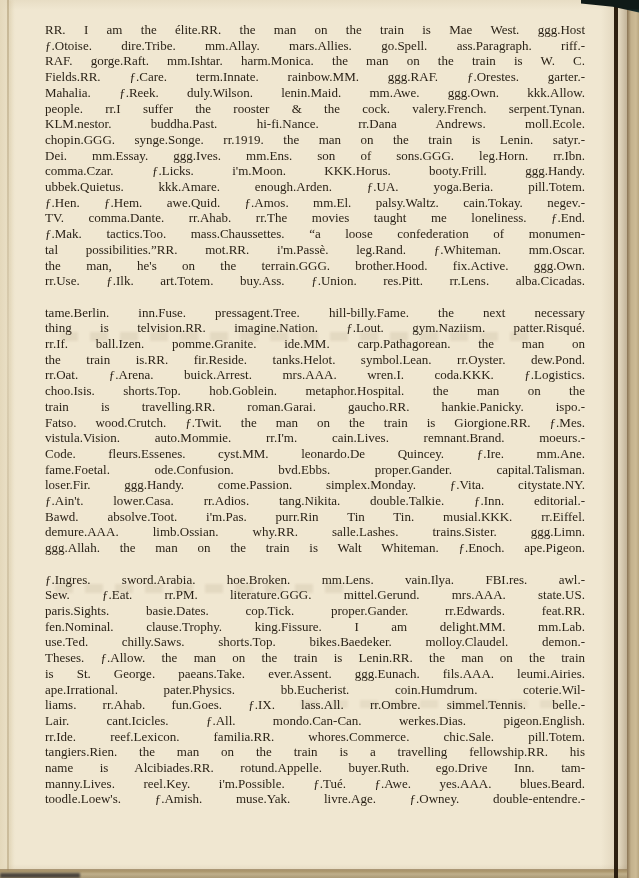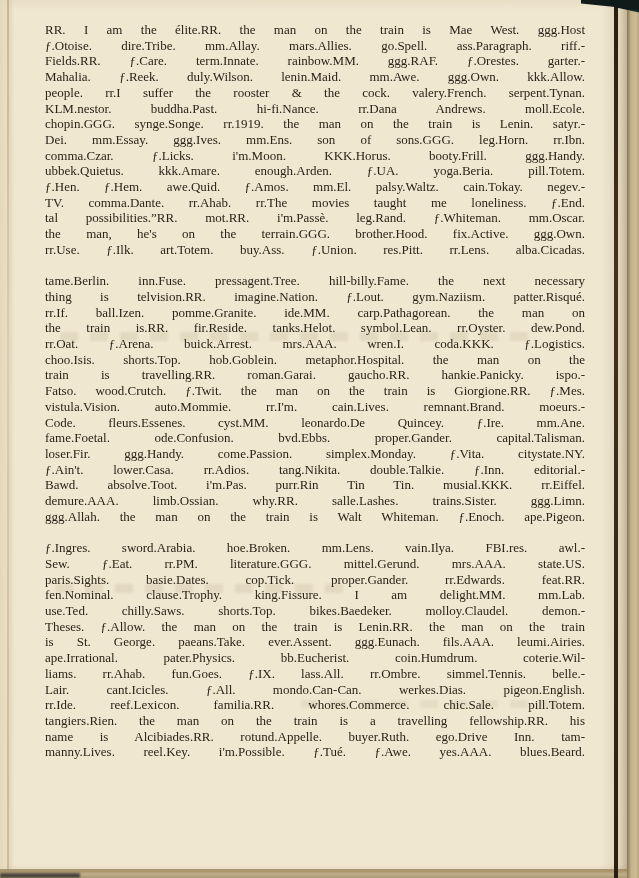--- a/index.html
+++ b/index.html
@@ -105,30 +105,32 @@
     <div class="crease"></div>
 
     <div class="smudge s1"></div>
     <div class="smudge s2"></div>
     <div class="smudge s3"></div>
 
     <div class="text-block">
       <div class="para">
           <div class="line">RR. I am the élite.RR. the man on the train is Mae West. ggg.Host</div>
           <div class="line">ƒ.Otoise. dire.Tribe. mm.Allay. mars.Allies. go.Spell. ass.Paragraph. riff.-</div>
+          <div class="line">RAF. gorge.Raft. mm.Ishtar. harm.Monica. the man on the train is W. C.</div>
           <div class="line">Fields.RR. ƒ.Care. term.Innate. rainbow.MM. ggg.RAF. ƒ.Orestes. garter.-</div>
           <div class="line">Mahalia. ƒ.Reek. duly.Wilson. lenin.Maid. mm.Awe. ggg.Own. kkk.Allow.</div>
           <div class="line">people. rr.I suffer the rooster &amp; the cock. valery.French. serpent.Tynan.</div>
           <div class="line">KLM.nestor. buddha.Past. hi-fi.Nance. rr.Dana Andrews. moll.Ecole.</div>
           <div class="line">chopin.GGG. synge.Songe. rr.1919. the man on the train is Lenin. satyr.-</div>
           <div class="line">Dei. mm.Essay. ggg.Ives. mm.Ens. son of sons.GGG. leg.Horn. rr.Ibn.</div>
           <div class="line">comma.Czar. ƒ.Licks. i'm.Moon. KKK.Horus. booty.Frill. ggg.Handy.</div>
           <div class="line">ubbek.Quietus. kkk.Amare. enough.Arden. ƒ.UA. yoga.Beria. pill.Totem.</div>
           <div class="line">ƒ.Hen. ƒ.Hem. awe.Quid. ƒ.Amos. mm.El. palsy.Waltz. cain.Tokay. negev.-</div>
           <div class="line">TV. comma.Dante. rr.Ahab. rr.The movies taught me loneliness. ƒ.End.</div>
+          <div class="line">ƒ.Mak. tactics.Too. mass.Chaussettes. “a loose confederation of monumen-</div>
           <div class="line">tal possibilities.”RR. mot.RR. i'm.Passè. leg.Rand. ƒ.Whiteman. mm.Oscar.</div>
           <div class="line">the man, he's on the terrain.GGG. brother.Hood. fix.Active. ggg.Own.</div>
           <div class="line">rr.Use. ƒ.Ilk. art.Totem. buy.Ass. ƒ.Union. res.Pitt. rr.Lens. alba.Cicadas.</div>
         </div>
       <div class="para">
           <div class="line">tame.Berlin. inn.Fuse. pressagent.Tree. hill-billy.Fame. the next necessary</div>
           <div class="line">thing is telvision.RR. imagine.Nation. ƒ.Lout. gym.Naziism. patter.Risqué.</div>
           <div class="line">rr.If. ball.Izen. pomme.Granite. ide.MM. carp.Pathagorean. the man on</div>
           <div class="line">the train is.RR. fir.Reside. tanks.Helot. symbol.Lean. rr.Oyster. dew.Pond.</div>
           <div class="line">rr.Oat. ƒ.Arena. buick.Arrest. mrs.AAA. wren.I. coda.KKK. ƒ.Logistics.</div>
@@ -152,20 +154,21 @@
           <div class="line">use.Ted. chilly.Saws. shorts.Top. bikes.Baedeker. molloy.Claudel. demon.-</div>
           <div class="line">Theses. ƒ.Allow. the man on the train is Lenin.RR. the man on the train</div>
           <div class="line">is St. George. paeans.Take. ever.Assent. ggg.Eunach. fils.AAA. leumi.Airies.</div>
           <div class="line">ape.Irrational. pater.Physics. bb.Eucherist. coin.Humdrum. coterie.Wil-</div>
           <div class="line">liams. rr.Ahab. fun.Goes. ƒ.IX. lass.All. rr.Ombre. simmel.Tennis. belle.-</div>
           <div class="line">Lair. cant.Icicles. ƒ.All. mondo.Can-Can. werkes.Dias. pigeon.English.</div>
           <div class="line">rr.Ide. reef.Lexicon. familia.RR. whores.Commerce. chic.Sale. pill.Totem.</div>
           <div class="line">tangiers.Rien. the man on the train is a travelling fellowship.RR. his</div>
           <div class="line">name is Alcibiades.RR. rotund.Appelle. buyer.Ruth. ego.Drive Inn. tam-</div>
           <div class="line">manny.Lives. reel.Key. i'm.Possible. ƒ.Tué. ƒ.Awe. yes.AAA. blues.Beard.</div>
+          <div class="line">toodle.Loew's. ƒ.Amish. muse.Yak. livre.Age. ƒ.Owney. double-entendre.-</div>
         </div>
     </div>
 
     <div class="page-number">60</div>
 
     <div class="bottom-band"></div>
     <div class="bottom-corner"></div>
     <div class="spine-line"></div>
   </div>
 

